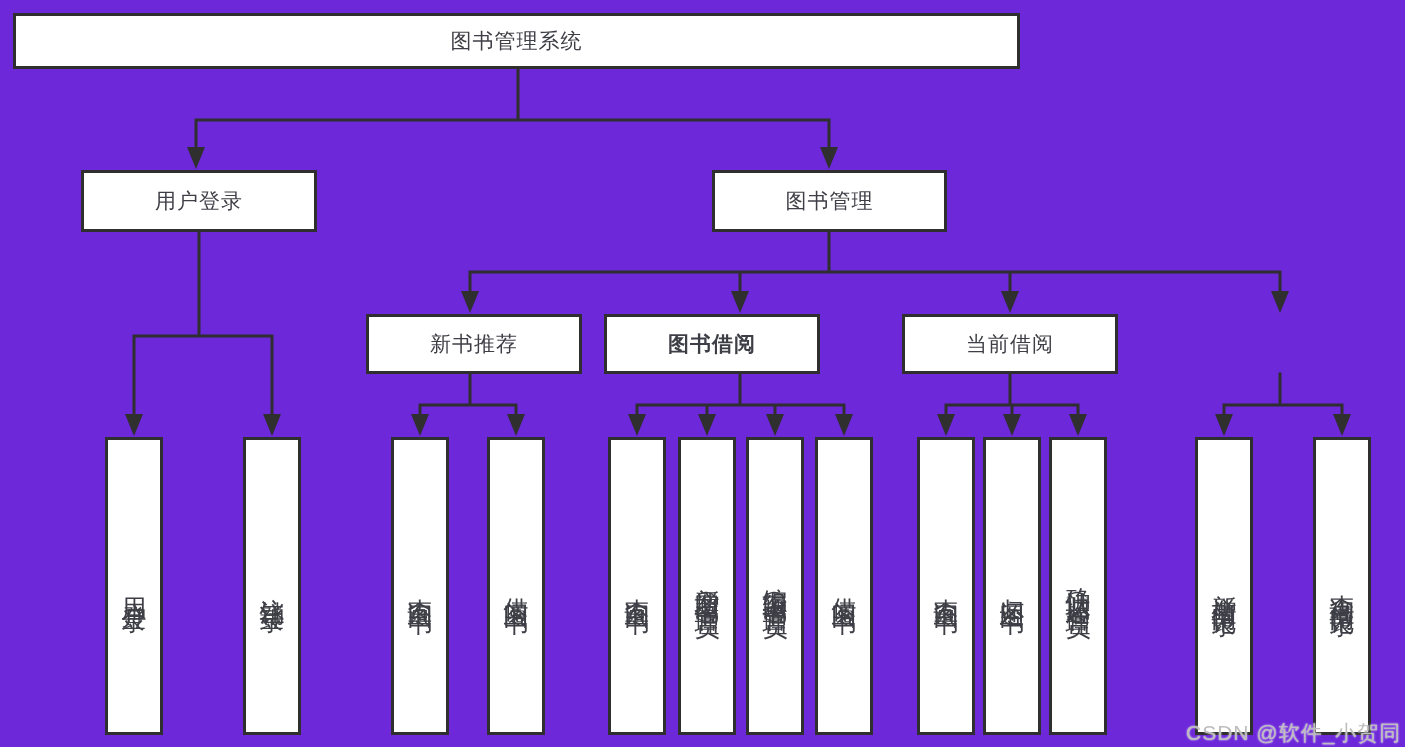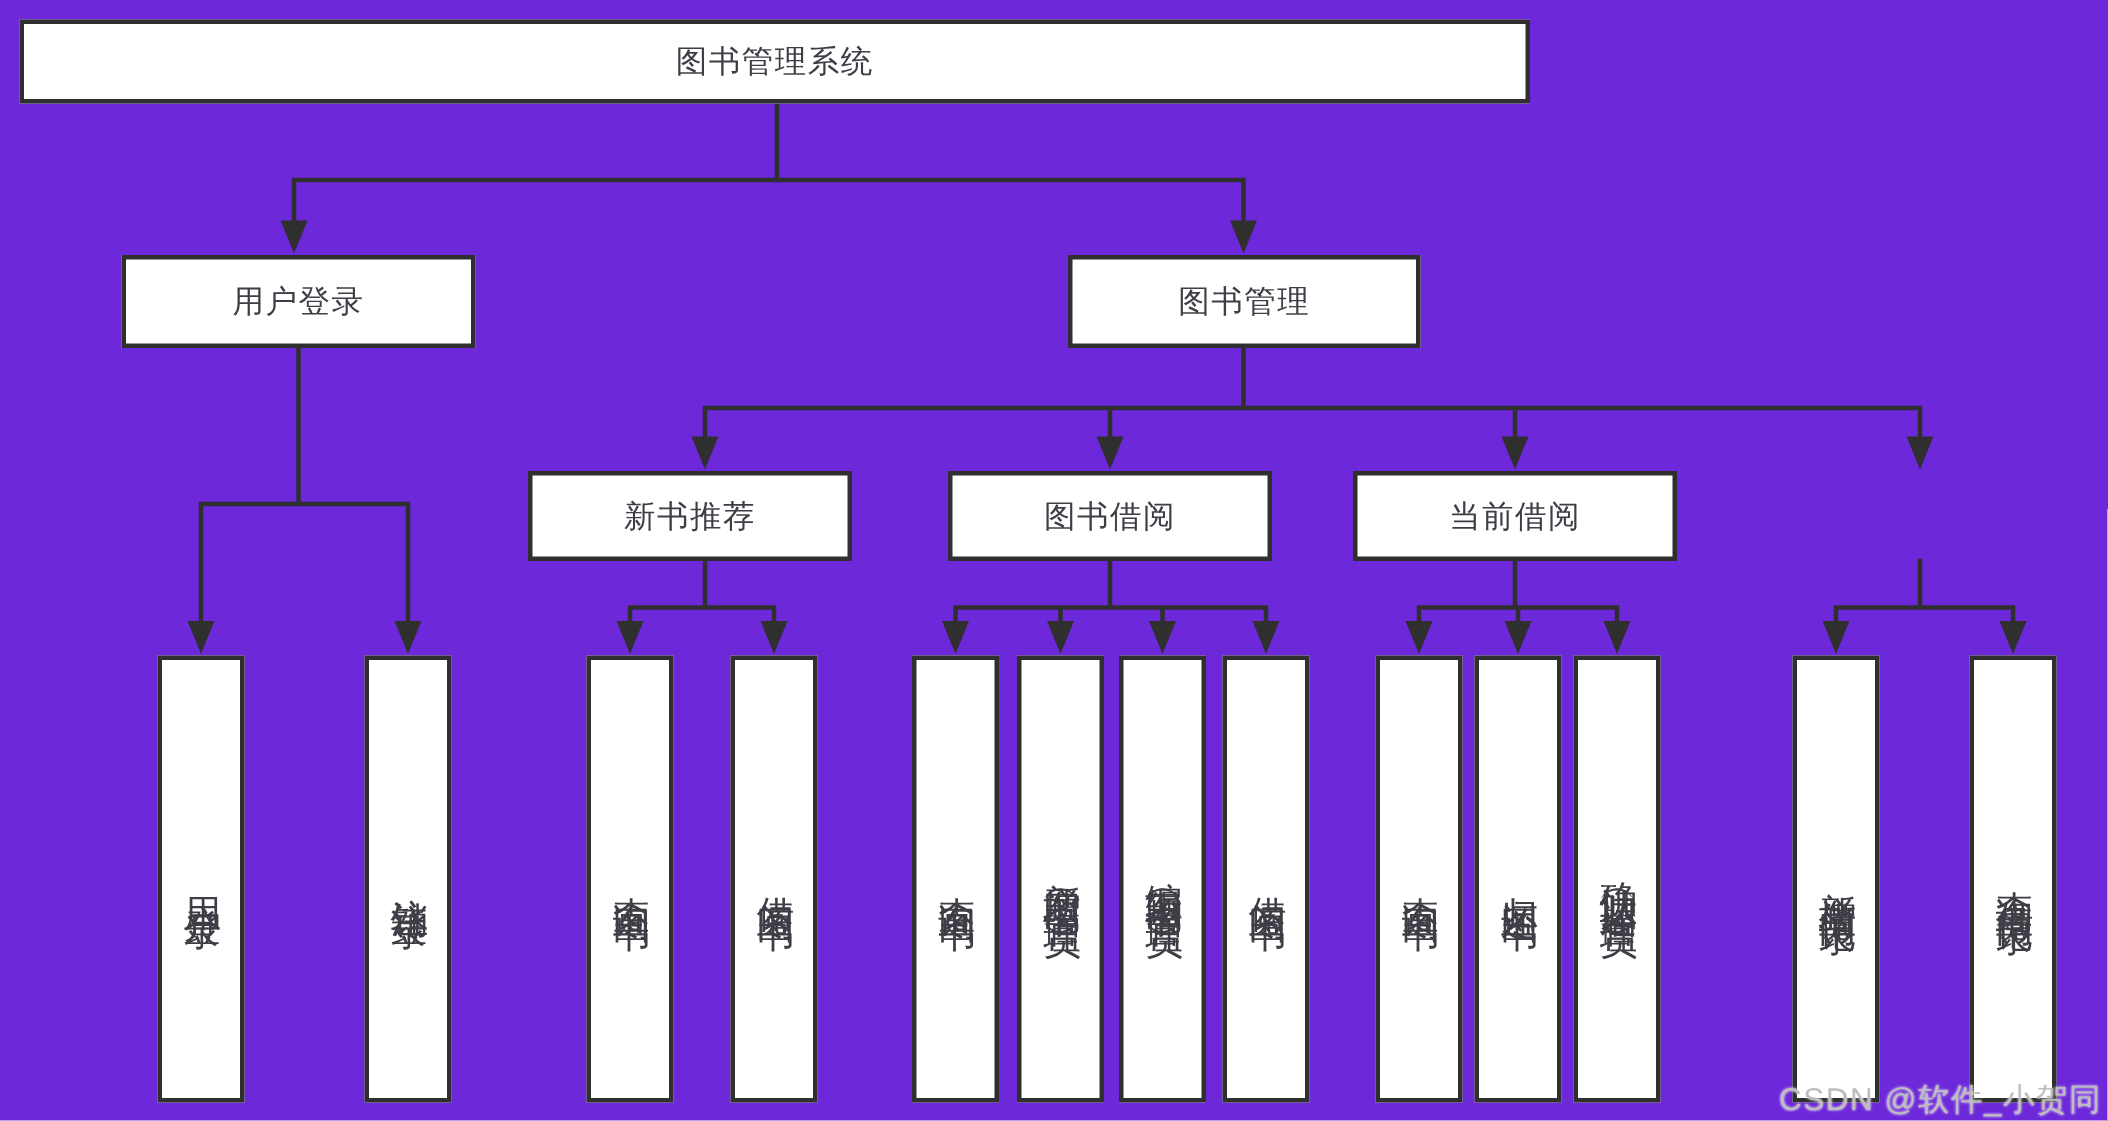--- a/index.html
+++ b/index.html
@@ -78,24 +78,24 @@
     <span>图书管理系统</span>
   </div>
 
   <div class="hbox" style="left:81px;top:170px;width:236px;height:62px;">
     <span>用户登录</span>
   </div>
   <div class="hbox" style="left:712px;top:170px;width:235px;height:62px;text-align:right;">
     <span>图书管理</span>
   </div>
 
-  <div class="hbox" style="left:352px;top:314px;width:216px;height:60px;">
+  <div class="hbox" style="left:366px;top:314px;width:216px;height:60px;">
     <span>新书推荐</span>
   </div>
-  <div class="hbox" style="left:632px;top:314px;width:216px;height:60px;">
+  <div class="hbox" style="left:604px;top:314px;width:216px;height:60px;font-weight:bold;">
     <span>图书借阅</span>
   </div>
   <div class="hbox" style="left:902px;top:314px;width:216px;height:60px;">
     <span>当前借阅</span>
   </div>
 
   <div class="vbox" style="left:105px;">
     <span>用户登录</span>
   </div>
   <div class="vbox" style="left:243px;">

